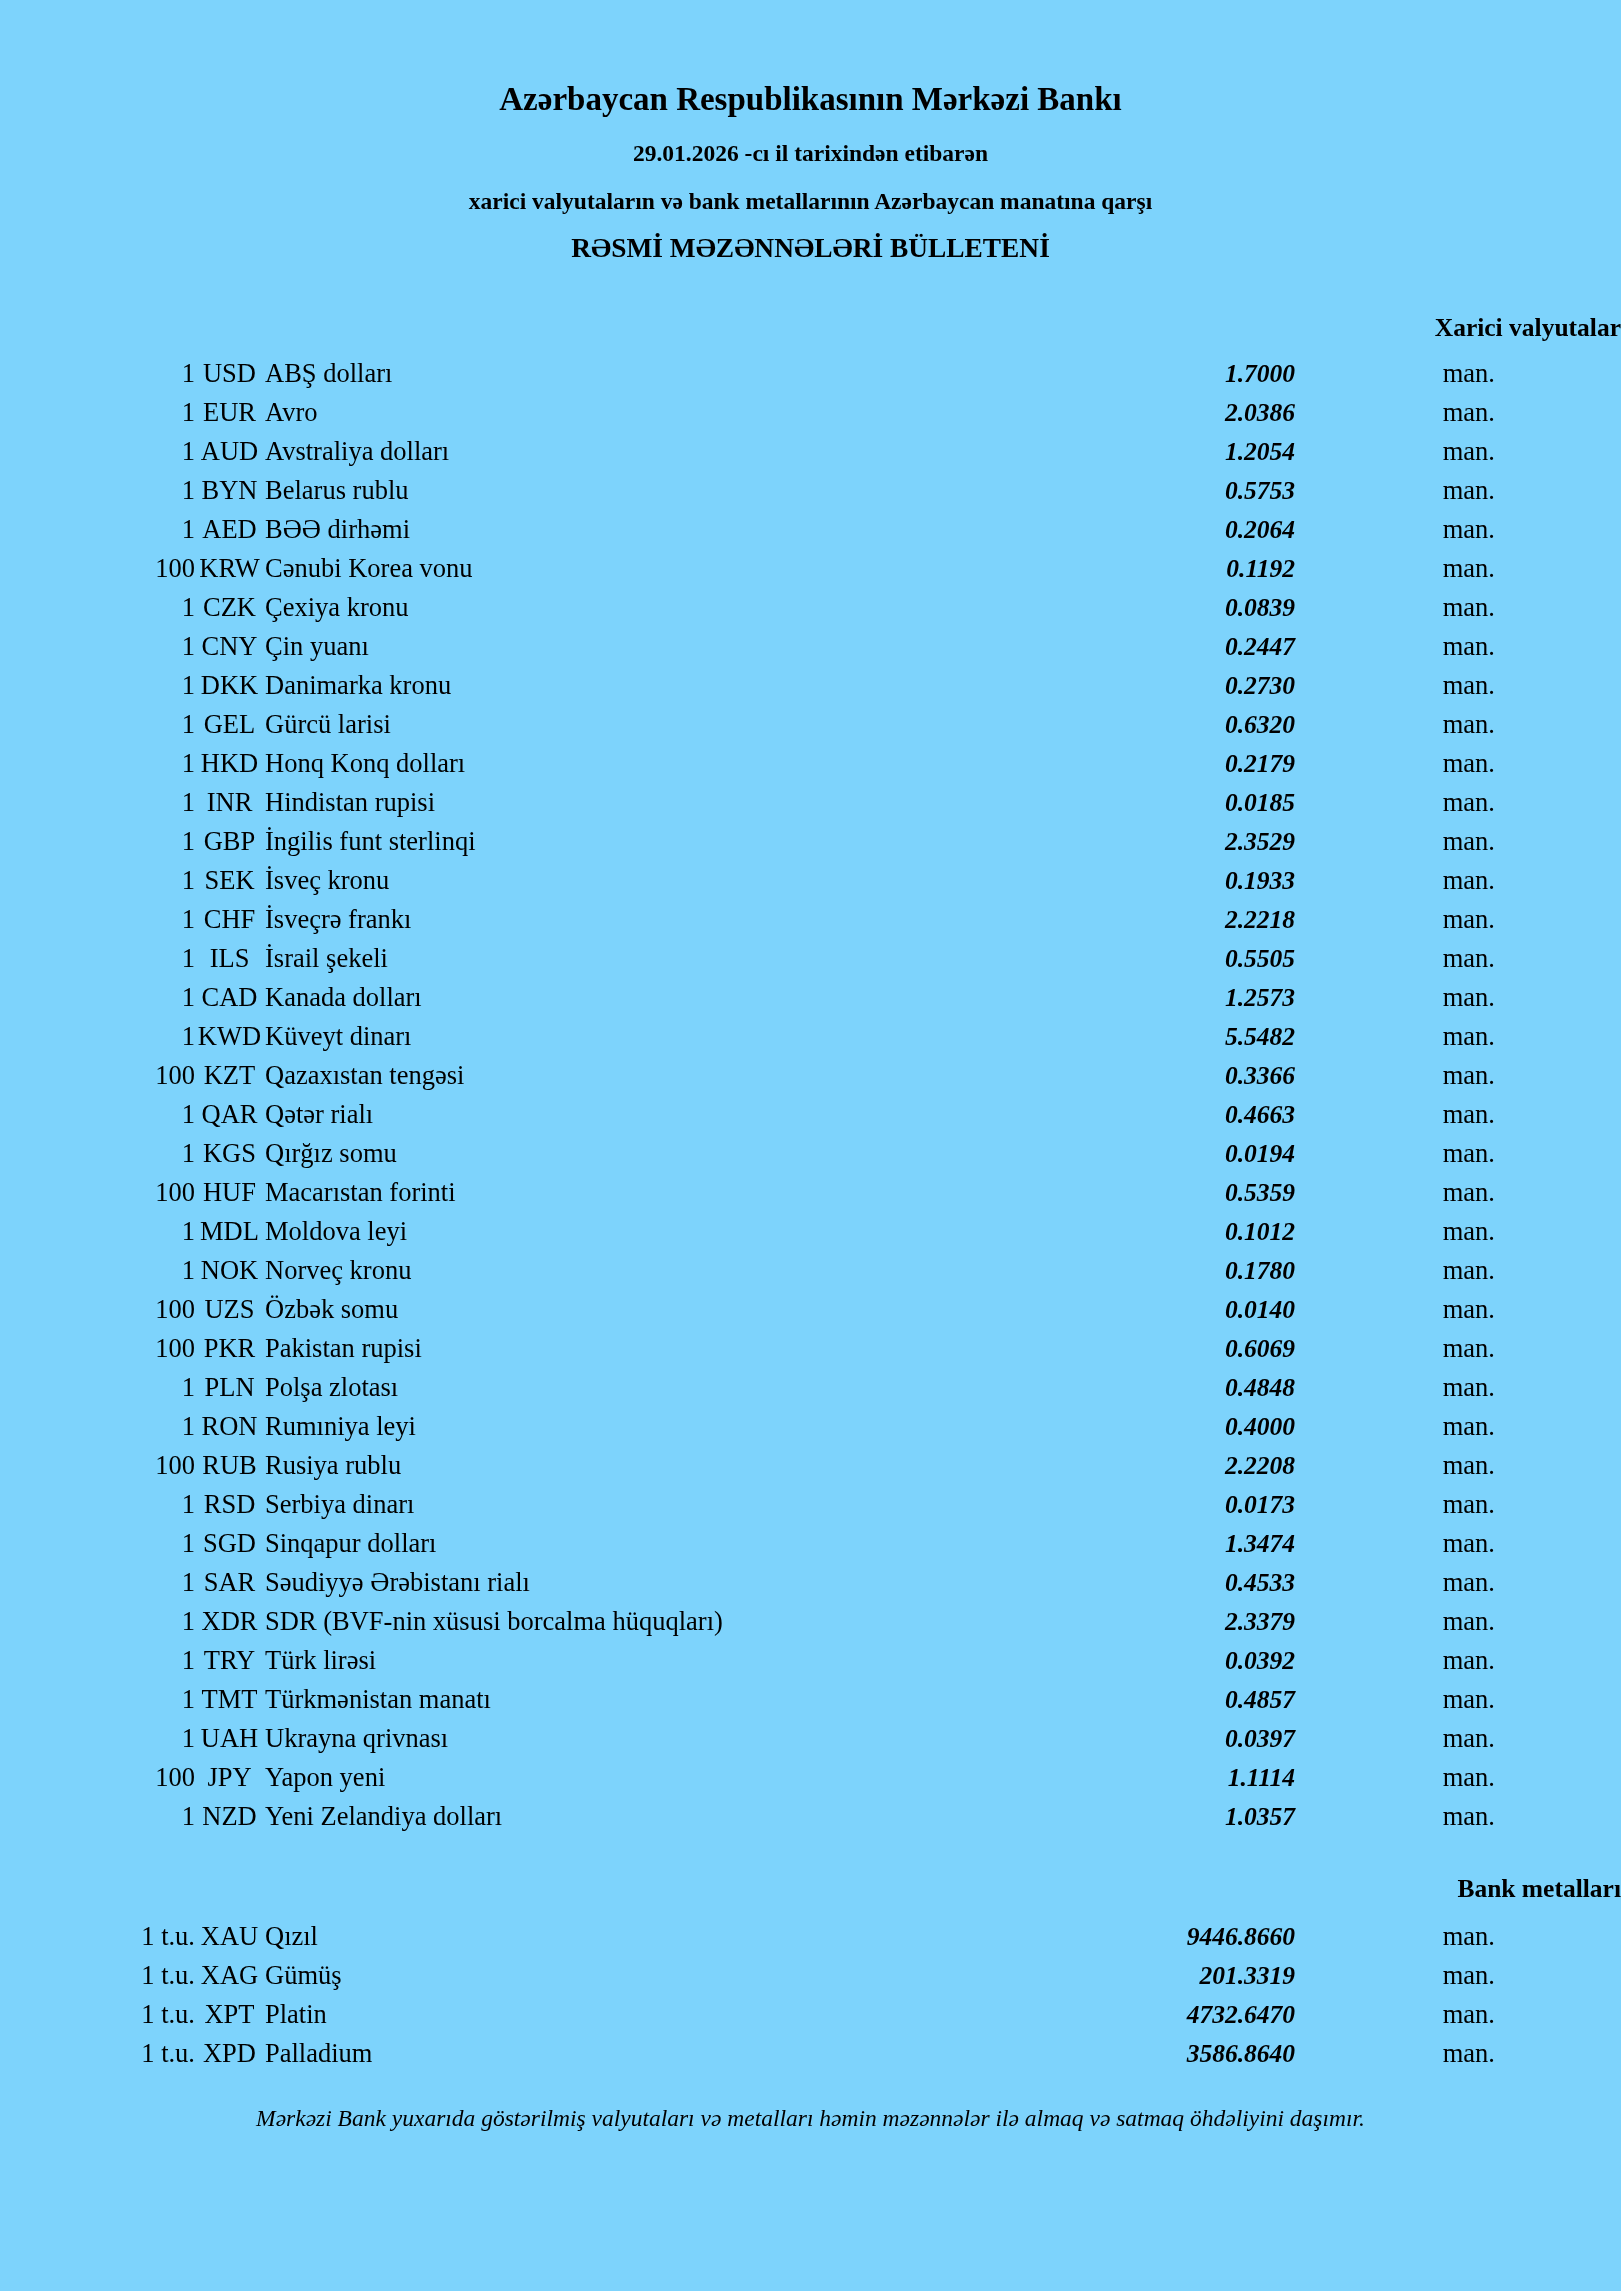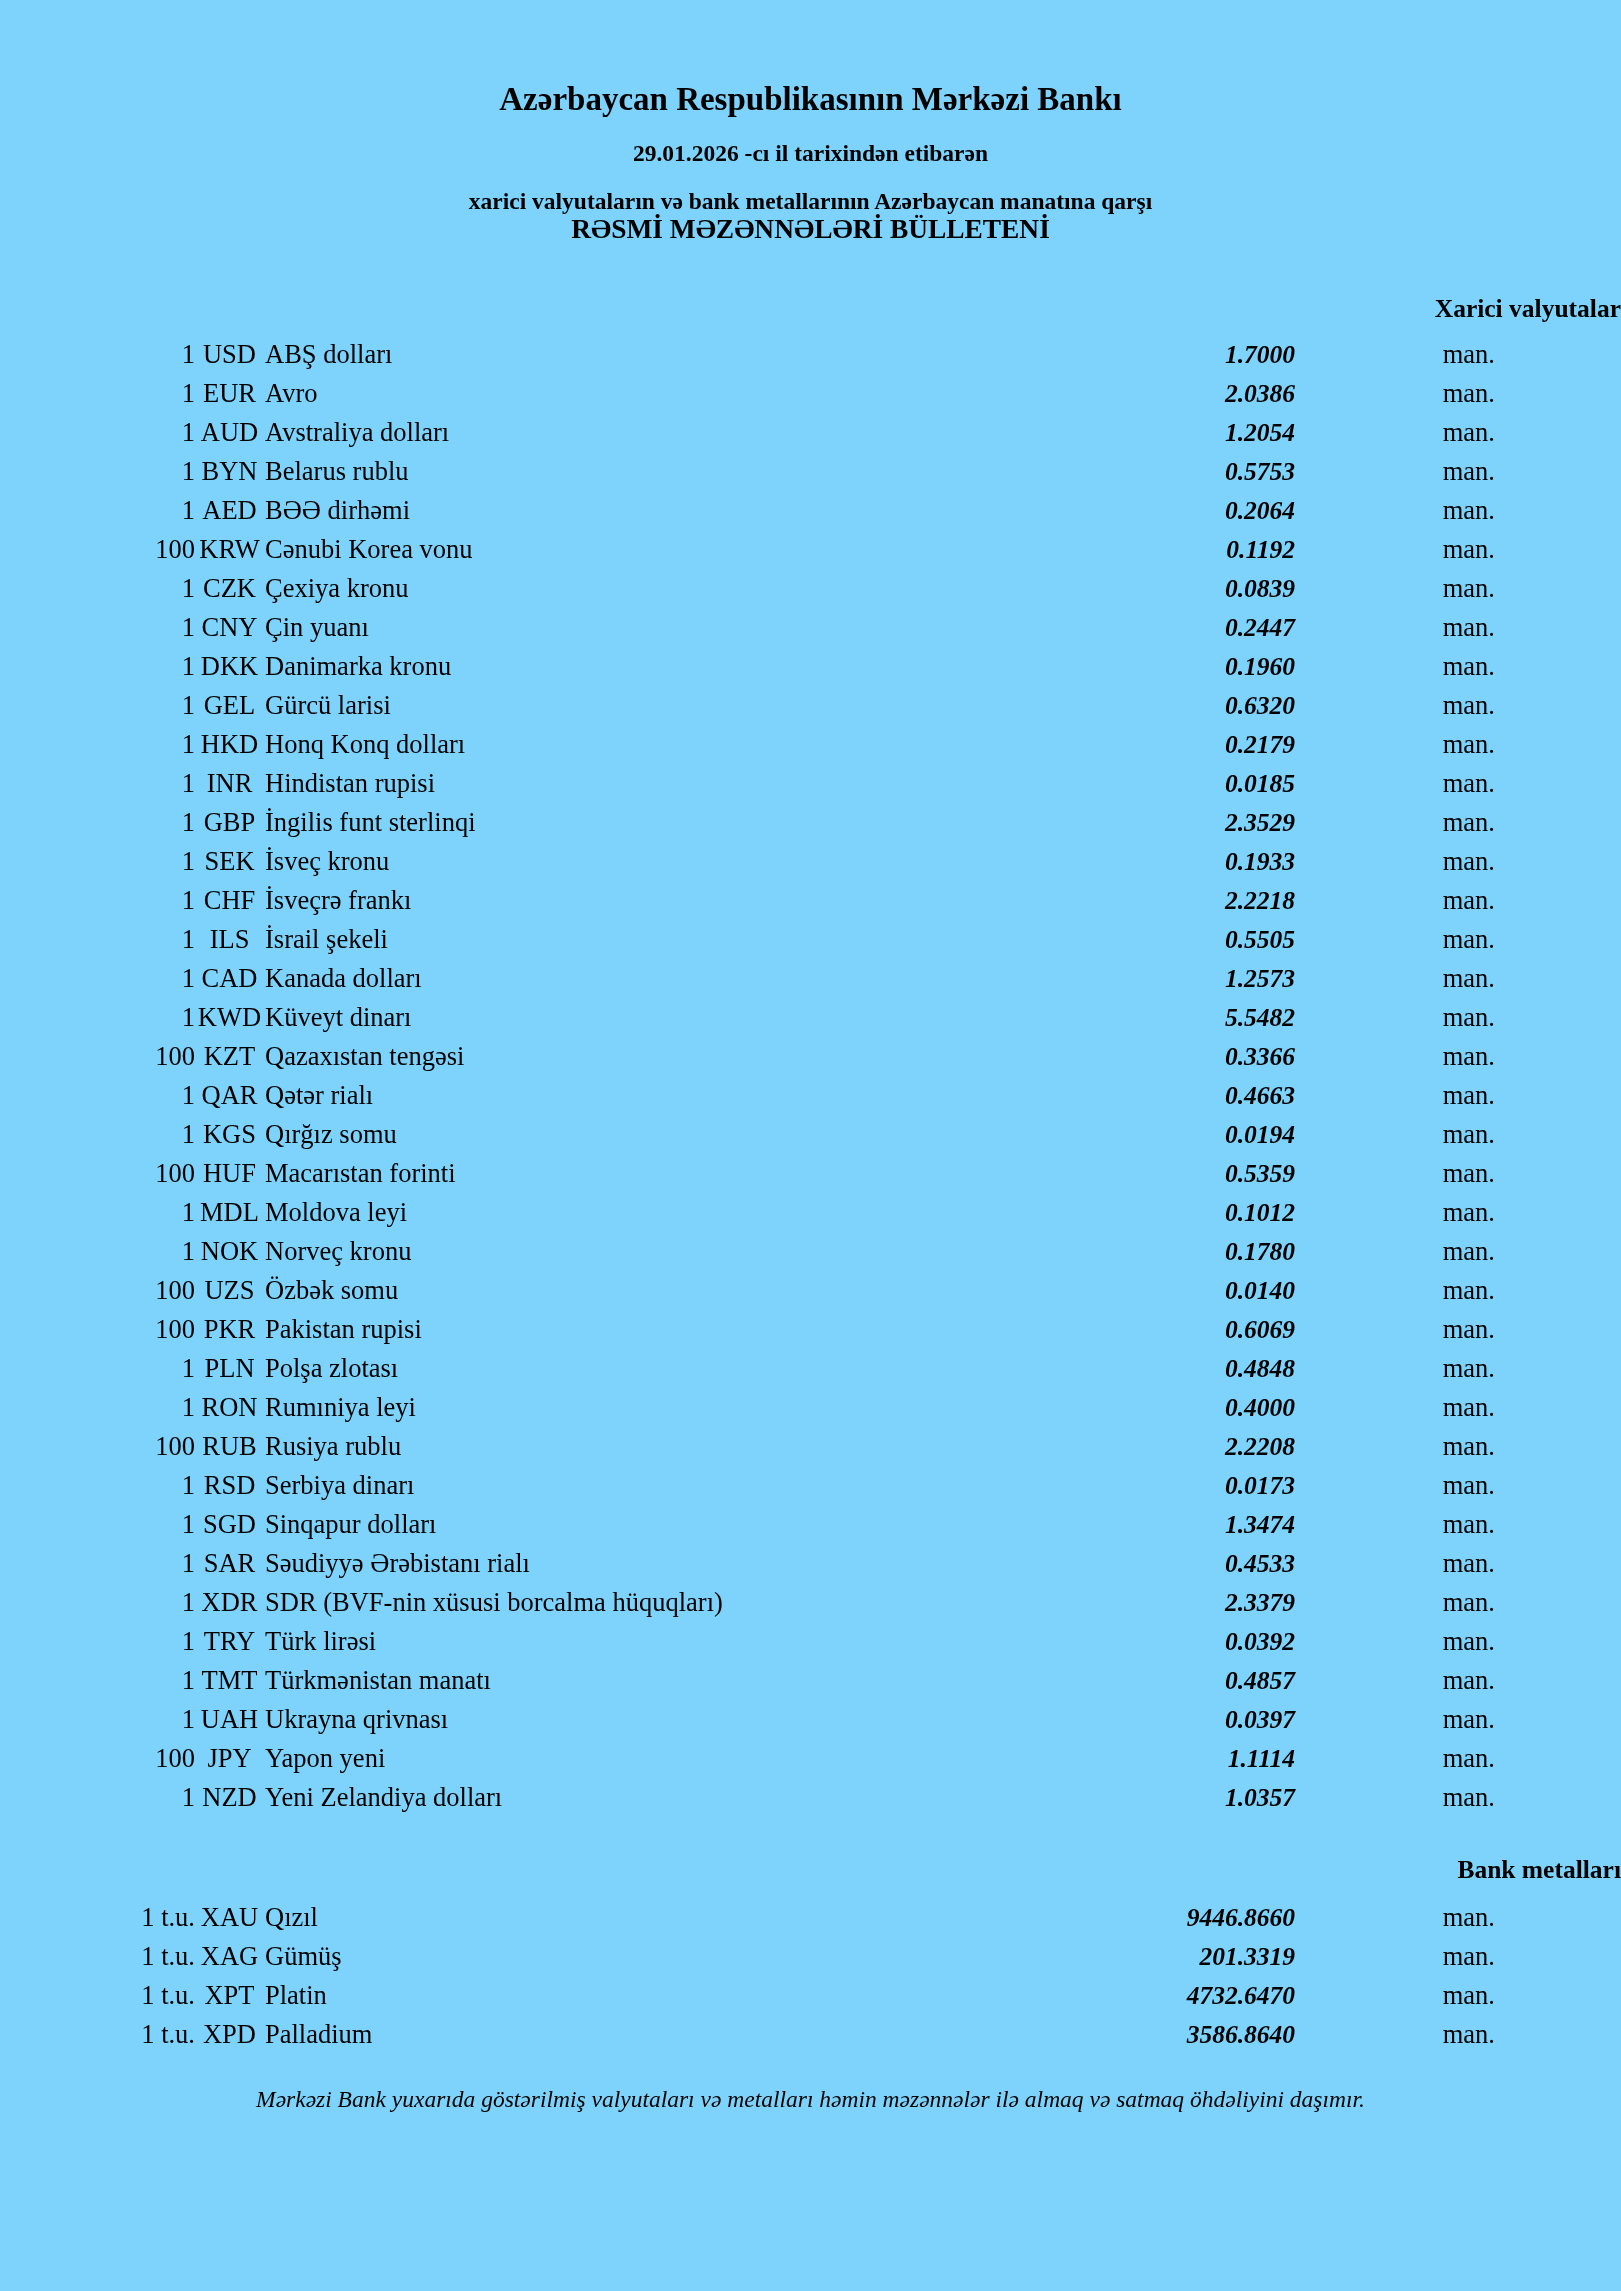--- a/index.html
+++ b/index.html
@@ -31,21 +31,21 @@
     font-weight: bold;
     line-height: 25.5px;
   }
   .subtitle-line {
     margin-top: 22.5px;
     font-size: 23.5px;
     font-weight: bold;
     line-height: 25.5px;
   }
   .bulletin-title {
-    margin-top: 1px;
+    margin-top: 20px;
     font-size: 27.4px;
     font-weight: bold;
     line-height: 29px;
   }
 
   
   .section-heading {
     text-align: right;
     font-size: 25.5px;
     font-weight: bold;
@@ -179,21 +179,21 @@
         <span class="c-code">CNY</span>
         <span class="c-name">Çin yuanı</span>
         <span class="c-rate">0.2447</span>
         <span class="c-man">man.</span>
       </div>
 
       <div class="row">
         <span class="c-qty">1</span>
         <span class="c-code">DKK</span>
         <span class="c-name">Danimarka kronu</span>
-        <span class="c-rate">0.1960</span>
+        <span class="c-rate">0.2730</span>
         <span class="c-man">man.</span>
       </div>
 
       <div class="row">
         <span class="c-qty">1</span>
         <span class="c-code">GEL</span>
         <span class="c-name">Gürcü larisi</span>
         <span class="c-rate">0.6320</span>
         <span class="c-man">man.</span>
       </div>

